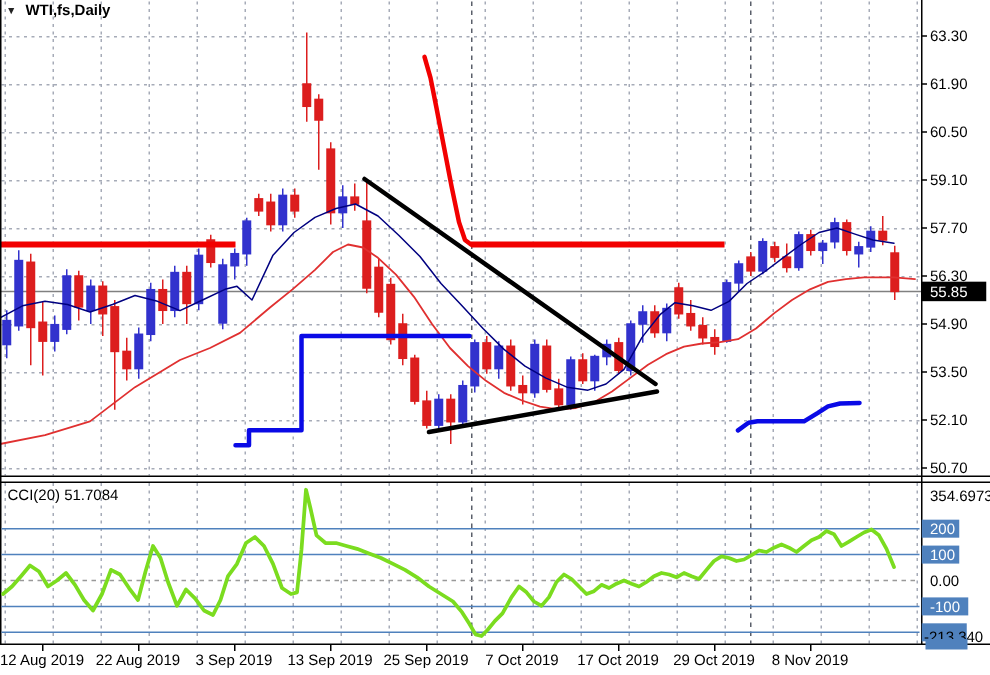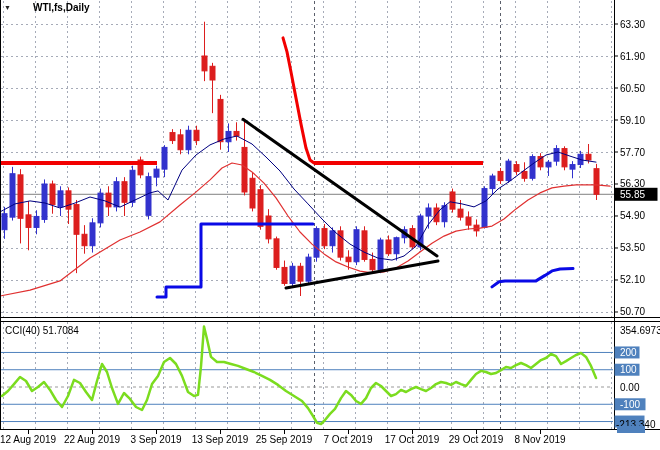--- a/index.html
+++ b/index.html
@@ -1,20 +1,20 @@
 <!DOCTYPE html>
 <html><head>
 <meta charset="utf-8">
 <style>
   html,body{margin:0;padding:0;background:#fff;}
   #app{position:relative;width:660px;height:450px;background:#fff;overflow:hidden;
        font-family:"Liberation Sans",sans-serif;}
   #chart-svg{position:absolute;left:0;top:0;}
   .title{position:absolute;left:4px;top:2px;font-size:10px;font-weight:bold;color:#000;
-         display:flex;align-items:center;gap:22px;white-space:nowrap;}
+         display:flex;align-items:center;gap:6px;white-space:nowrap;}
   .title .arrow{font-size:7px;color:#222;line-height:10px;}
   .title .sym{margin-right:6px;}
   .cci-title{position:absolute;left:5px;top:325px;font-size:10px;color:#000;white-space:nowrap;}
 </style>
 </head>
 <body>
 
 <div id="app">
   <svg id="chart-svg" width="660" height="450">
       <rect x="0" y="0" width="660" height="450" fill="#fff"></rect>
@@ -296,15 +296,15 @@
       <text x="476" y="443" fill="#000" font-size="10" font-family="&quot;Liberation Sans&quot;,sans-serif" text-anchor="middle">29 Oct 2019</text>
       <line x1="540.5" y1="430" x2="540.5" y2="434" stroke="#000"></line>
       <text x="540" y="443" fill="#000" font-size="10" font-family="&quot;Liberation Sans&quot;,sans-serif" text-anchor="middle">8 Nov 2019</text>
       <rect x="617" y="426" width="28" height="7" fill="#4F81BD"></rect>
     </svg>
   <div class="title">
     <span class="arrow">▼</span>
     <span class="sym">WTI,fs,Daily</span>
   </div>
   <div class="cci-title">
-    <span>CCI(40) 51.7084</span>
+    <span>CCI(20) 51.7084</span>
   </div>
 </div>
 
 </body></html>

